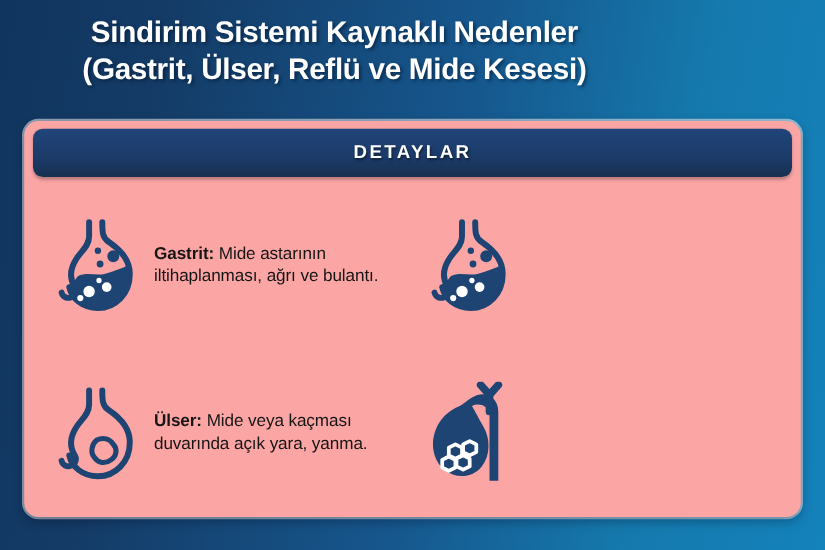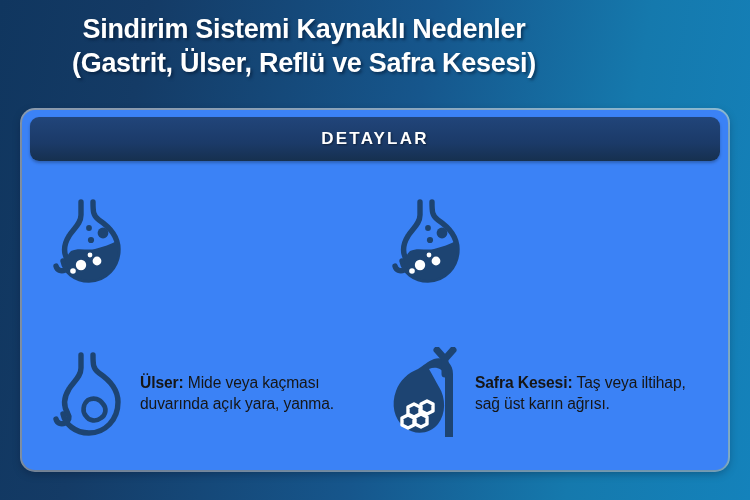--- a/index.html
+++ b/index.html
@@ -21,21 +21,21 @@
     font-weight:bold;
     line-height:1.26;
     letter-spacing:-0.3px;
     text-shadow:2px 2px 3px rgba(0,20,45,.55);
     white-space:nowrap;
   }
   .card{
     position:absolute;
     left:22px; top:110px;
     width:706px; height:360px;
-    background:#3b82f6;
+    background:#fca5a5;
     border-radius:13px;
     box-shadow:0 3px 10px rgba(0,10,30,.35), 0 0 0 2px rgba(255,255,255,.55);
     overflow:hidden;
   }
   .card-header{
     position:absolute;
     left:8px; top:7px;
     width:690px; height:44px;
     background:linear-gradient(180deg,#21457a 0%,#1b3a68 60%,#16304f 100%);
     border-radius:9px;
@@ -78,21 +78,21 @@
     margin-left:4px;
     max-width:215px;
   }
   .txt b{ font-weight:bold; }
 </style>
 </head>
 <body>
 
 <div class="title-wrap">
   <div class="title-line">Sindirim Sistemi Kaynaklı Nedenler</div>
-  <div class="title-line">(Gastrit, Ülser, Reflü ve Safra Kesesi)</div>
+  <div class="title-line">(Gastrit, Ülser, Reflü ve Mide Kesesi)</div>
 </div>
 
 <div class="card">
 
   <div class="card-header">
     <span>DETAYLAR</span>
   </div>
 
   <div class="grid">
 
@@ -109,20 +109,23 @@
             <circle cx="46" cy="66" r="4.4"></circle>
             <circle cx="22" cy="76" r="2.8"></circle>
             <circle cx="39" cy="60" r="2.4"></circle>
           </g>
           <g fill="#1d4472">
             <circle cx="52" cy="38" r="5.4"></circle>
             <circle cx="38" cy="33" r="2.9"></circle>
             <circle cx="40" cy="45" r="3.1"></circle>
           </g>
         </svg>
+      </div>
+      <div class="txt">
+        <b>Gastrit:</b><span> Mide astarının iltihaplanması, ağrı ve bulantı.</span>
       </div>
     </div>
 
     <div class="cell cell-2">
       <div class="icon-box">
         <svg width="78" height="92" viewBox="0 0 78 92">
           <g fill="none" stroke="#1d4472" stroke-width="5.4" stroke-linecap="round" stroke-linejoin="round">
             <path d="M30 7 V20 C30 29 22 34 18 41 C13 49 12 58 17 66 C19 69 18 73 14 75 C10 77 6 75 5 71"></path>
             <path d="M42 7 C42 16 42 21 48 25 C60 33 67 42 67 54 C67 72 54 85 38 85 C24 85 14 76 12 66"></path>
           </g>
@@ -164,19 +167,16 @@
                    C26 26 18 33 14 44 C9 57 12 72 22 80 C33 89 48 87 56 77 C64 67 64 51 57 40 C53 33 50 27 47 22 Z" fill="#1d4472"></path>
           <path d="M63 27 L63 12 M63 12 L55 3 M63 12 L71 3" fill="none" stroke="#1d4472" stroke-width="7" stroke-linecap="round"></path>
           <g fill="none" stroke="#ffffff" stroke-width="3.4" stroke-linejoin="round">
             <path d="M26 60 l6 -3 l6 3 l0 7 l-6 3 l-6 -3 z"></path>
             <path d="M39 57 l6 -3 l6 3 l0 7 l-6 3 l-6 -3 z"></path>
             <path d="M20 71 l6 -3 l6 3 l0 7 l-6 3 l-6 -3 z"></path>
             <path d="M33 70 l6 -3 l6 3 l0 7 l-6 3 l-6 -3 z"></path>
           </g>
         </svg>
       </div>
-      <div class="txt">
-        <b>Safra Kesesi:</b><span> Taş veya iltihap, sağ üst karın ağrısı.</span>
-      </div>
     </div>
 
   </div>
 </div>
 
 </body></html>

